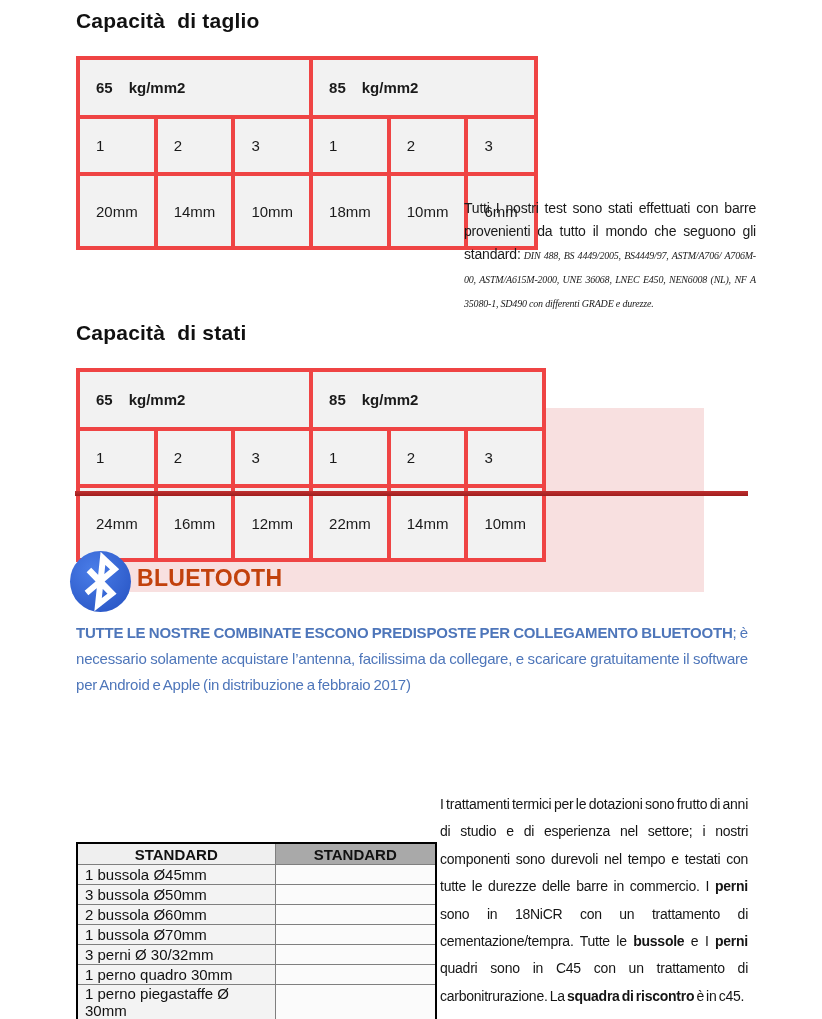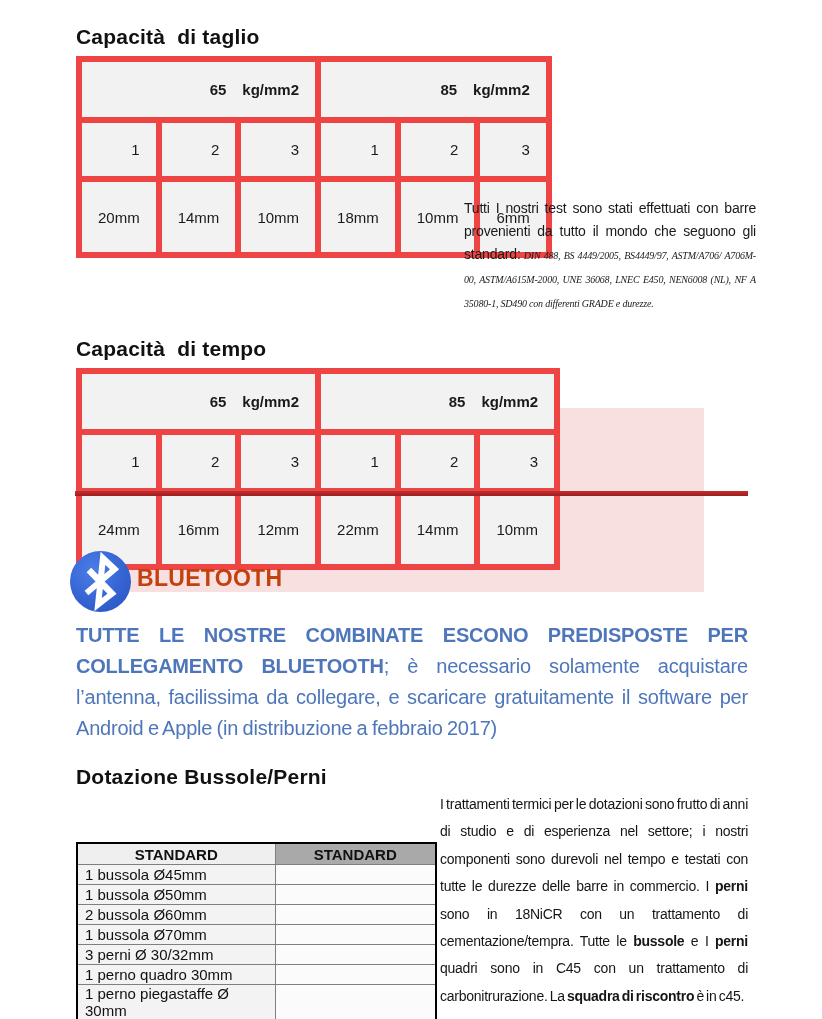--- a/index.html
+++ b/index.html
@@ -1,24 +1,24 @@
 <!DOCTYPE html>
 <html><head>
 <meta charset="utf-8">
 <style>
   html,body{margin:0;padding:0;background:#fff;}
   .page{position:relative;width:822px;height:1019px;background:#fff;overflow:hidden;
         font-family:"Liberation Sans",sans-serif;color:#1a1a1a;}
 
   
-  .h1{position:absolute;font-size:21px;font-weight:bold;color:#111;white-space:pre;letter-spacing:.2px;z-index:2;margin-top:16px;}
+  .h1{position:absolute;font-size:21px;font-weight:bold;color:#111;white-space:pre;letter-spacing:.2px;z-index:2;}
 
   
   .cap-table{position:absolute;border-collapse:collapse;table-layout:fixed;z-index:2;border:2px solid #595959;background:#f2f2f2;}
-  .cap-table td{border:6px solid #ef4444;background:#f2f2f2;text-align:right;font-size:15px;color:#1a1a1a;padding:16px;}
+  .cap-table td{border:4px solid #ef4444;background:#f2f2f2;text-align:left;font-size:15px;color:#1a1a1a;padding:16px;}
   .cap-table tr.grp td{height:23px;font-weight:bold;}
   .cap-table tr.pos td{height:21px;}
   .cap-table tr.val td{height:38px;}
   .cap-table .gunit{margin-left:16px;}
 
   
   .standards-note{position:absolute;left:464px;top:197px;width:292px;text-align:justify;
       font-size:14px;line-height:23px;letter-spacing:-.2px;word-spacing:-1.5px;z-index:2;}
   .standards-note .ital{font-family:"Liberation Serif",serif;font-style:italic;font-size:10px;word-spacing:0;}
 
@@ -35,21 +35,21 @@
 
   .red-line{position:absolute;left:75px;top:491px;width:673px;height:5px;
       background:linear-gradient(#c03030,#9f1d1d);z-index:3;}
 
   
   .bt-icon{position:absolute;left:70px;top:551px;width:61px;height:61px;border-radius:50%;
       background:radial-gradient(circle at 38% 32%,#4a7de8,#2450c0);z-index:4;}
   .bt-icon svg{position:absolute;left:0;top:0;width:61px;height:61px;transform:skewX(-6deg);}
   .bt-label{position:absolute;left:137px;top:565px;font-size:23px;font-weight:bold;color:#c2410c;z-index:4;letter-spacing:.3px;}
   .bt-para{position:absolute;left:76px;top:620px;width:672px;text-align:justify;color:#4e76ba;
-      font-size:20px;line-height:31px;letter-spacing:-.2px;word-spacing:-1px;z-index:2;}
+      font-size:15px;line-height:26px;letter-spacing:-.2px;word-spacing:-1px;z-index:2;}
   .bt-para .bold{font-weight:bold;}
 
   
   .dot-table{position:absolute;left:76px;top:842px;border-collapse:collapse;table-layout:fixed;z-index:2;border:2px solid #000000;}
   .dot-table td{border:1px solid #7f7f7f;font-size:15px;color:#111;height:19px;padding:0 0 0 7px;background:#f3f3f3;}
   .dot-table td.h-std{background:#efefef;font-weight:bold;text-align:center;padding:0;height:20px;}
   .dot-table td.h-opt{background:#a9a9a9;font-weight:bold;text-align:center;padding:0;height:20px;}
   .dot-table td.c-opt{background:#fbfbfb;}
   .dot-table td.c-opt.last{background:#bababa;}
 
@@ -110,21 +110,21 @@
           <td>10mm</td>
           <td>6mm</td>
         </tr>
       </tbody>
     </table>
 
   <div class="standards-note">
     <span>Tutti I nostri test sono stati effettuati con barre provenienti da tutto il mondo che seguono gli standard: </span><span class="ital">DIN 488, BS 4449/2005, BS4449/97, ASTM/A706/ A706M-00, ASTM/A615M-2000, UNE 36068, LNEC E450, NEN6008 (NL), NF A 35080-1, SD490 con differenti GRADE e durezze.</span>
   </div>
 
-  <div class="h1" style="left:76px;top:321px;">Capacità  di tempo</div>
+  <div class="h1" style="left:76px;top:321px;">Capacità  di stati</div>
   <table class="cap-table" style="left:76px;top:368px;" id="piega-table">
       <colgroup>
         <col style="width:68px">
         <col style="width:66px">
         <col style="width:60px">
         <col style="width:56px">
         <col style="width:72px">
         <col style="width:62px">
       </colgroup>
       <tbody>
@@ -154,37 +154,36 @@
   <div class="bt-icon">
     <svg viewBox="0 0 100 100">
       <path d="M29 31 L71 70 L50 88 L50 12 L71 30 L29 69" stroke="#ffffff" stroke-width="10" fill="none"></path>
     </svg>
   </div>
   <div class="bt-label">BLUETOOTH</div>
   <div class="bt-para">
     <span class="bold">TUTTE LE NOSTRE COMBINATE ESCONO PREDISPOSTE PER COLLEGAMENTO BLUETOOTH</span><span>; è necessario solamente acquistare l’antenna, facilissima da collegare, e scaricare gratuitamente il software per Android e Apple (in distribuzione a febbraio 2017)</span>
   </div>
 
-  <div class="h1" style="left:76px;top:749px;">Dotazione Bussole/Perni</div>
   <table class="dot-table" id="dotazione-table">
       <colgroup>
         <col style="width:198px">
         <col style="width:161px">
       </colgroup>
       <tbody>
         <tr>
           <td class="h-std">STANDARD</td>
           <td class="h-opt">STANDARD</td>
         </tr>
         <tr>
           <td class="c-std">1 bussola Ø45mm</td>
           <td class="c-opt"></td>
         </tr>
         <tr>
-          <td class="c-std">1 bussola Ø50mm</td>
+          <td class="c-std">3 bussola Ø50mm</td>
           <td class="c-opt"></td>
         </tr>
         <tr>
           <td class="c-std">2 bussola Ø60mm</td>
           <td class="c-opt"></td>
         </tr>
         <tr>
           <td class="c-std">1 bussola Ø70mm</td>
           <td class="c-opt"></td>
         </tr>

